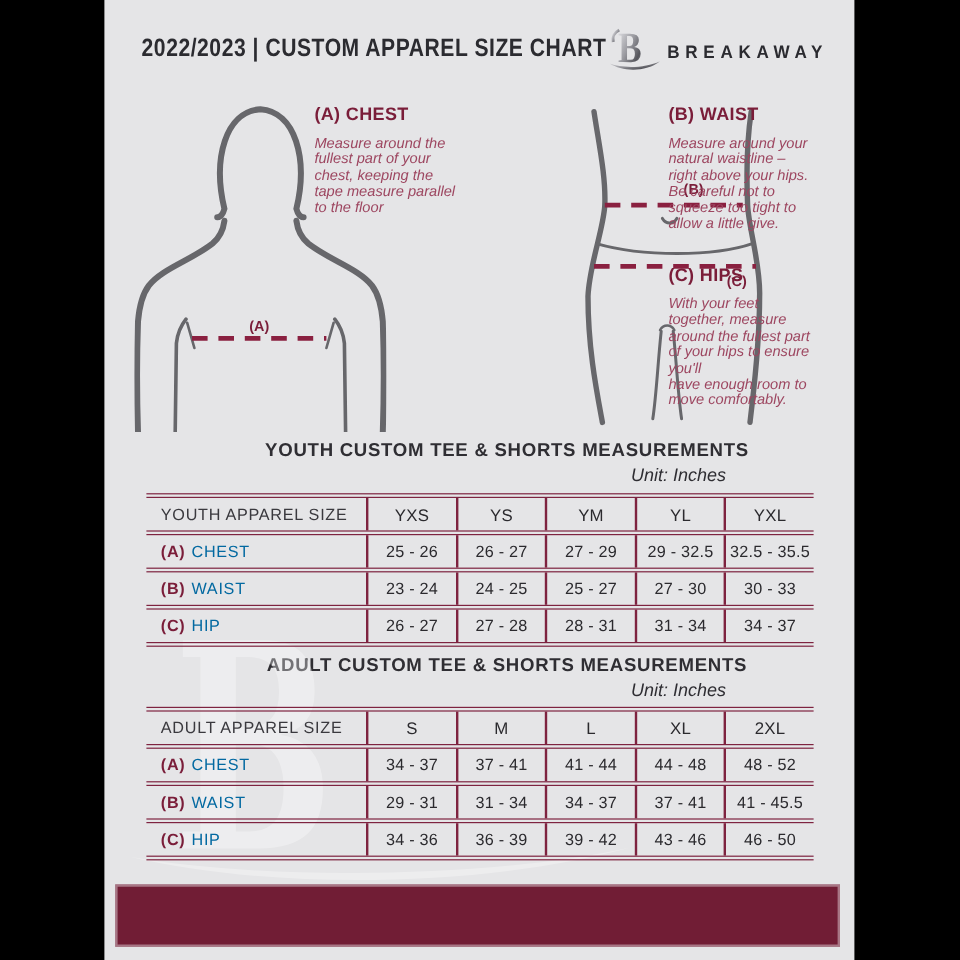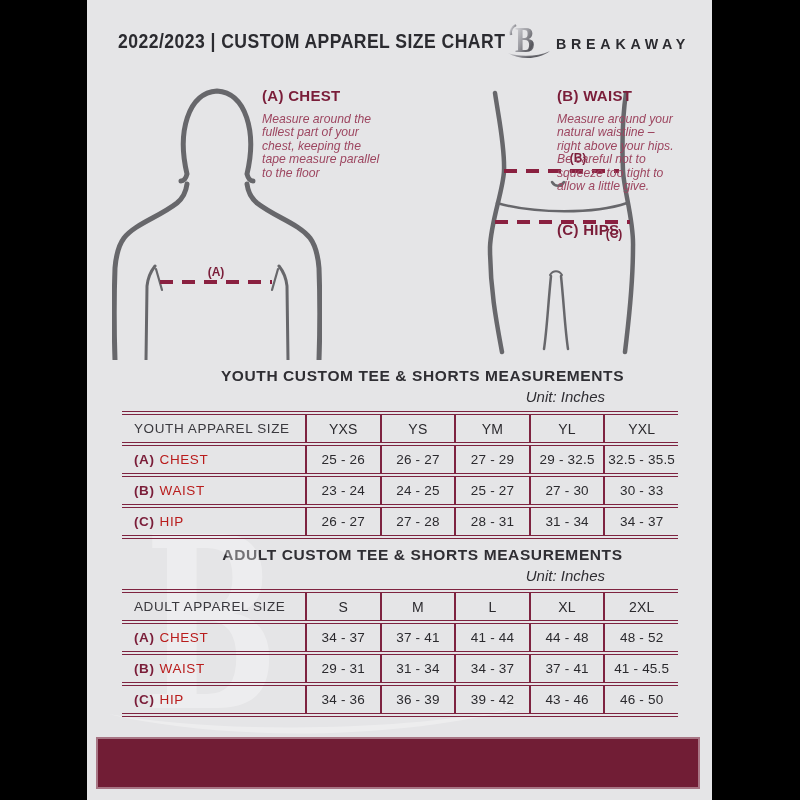--- a/index.html
+++ b/index.html
@@ -34,21 +34,21 @@
             color:#2f2e33;}
 
   
   .table{position:absolute;left:35px;width:556px;border-bottom:4px double #7e2340;z-index:2;}
   .trow{display:grid;grid-template-columns:183px repeat(5,1fr);border-top:4px double #7e2340;}
   .cell{height:27px;display:flex;align-items:center;justify-content:center;
         font-size:13.5px;color:#2b2a2e;letter-spacing:.2px;}
   .cell.first{justify-content:flex-start;padding-left:12px;letter-spacing:.6px;color:#3a393e;}
   .cell.szhead{font-weight:400;font-size:14px;}
   .cell .key{color:#7a1d39;font-weight:700;margin-right:5px;}
-  .cell .lname{letter-spacing:.6px;color:#b91c1c;}
+  .cell .lname{letter-spacing:.6px;color:#0369a1;}
   .cell:not(:first-child){border-left:2px solid #7e2340;}
 
   
   .wm-b{position:absolute;left:58px;top:506px;font-family:"DejaVu Serif",serif;font-weight:700;
         font-size:238px;line-height:1;color:rgba(255,255,255,0.33);transform:scaleX(.66);
         transform-origin:left top;z-index:1;pointer-events:none;}
   .wm-swoosh{position:absolute;left:15px;top:700px;z-index:1;pointer-events:none;}
 
   
   .footer-bar{position:absolute;left:9px;top:737px;width:604px;height:52px;background:#711d35;
@@ -123,20 +123,27 @@
       <h3>(B) WAIST</h3>
       <p>Measure around your
 natural waistline –
 right above your hips.
 Be careful not to
 squeeze too tight to
 allow a little give.</p>
     </div>
     <div class="sec sec-c">
       <h3>(C) HIPS</h3>
+      <p>With your feet
+together, measure
+around the fullest part
+of your hips to ensure
+you'll
+have enough room to
+move comfortably.</p>
     </div>
 
     <div class="tbl-title" style="top:367px">YOUTH CUSTOM TEE &amp; SHORTS MEASUREMENTS</div>
     <div class="tbl-unit" style="top:388px">Unit: Inches</div>
     <div class="table" style="top:411px">
       <div class="trow">
         <div class="cell first">YOUTH APPAREL SIZE</div>
         <div class="cell szhead">YXS</div>
         <div class="cell szhead">YS</div>
         <div class="cell szhead">YM</div>

